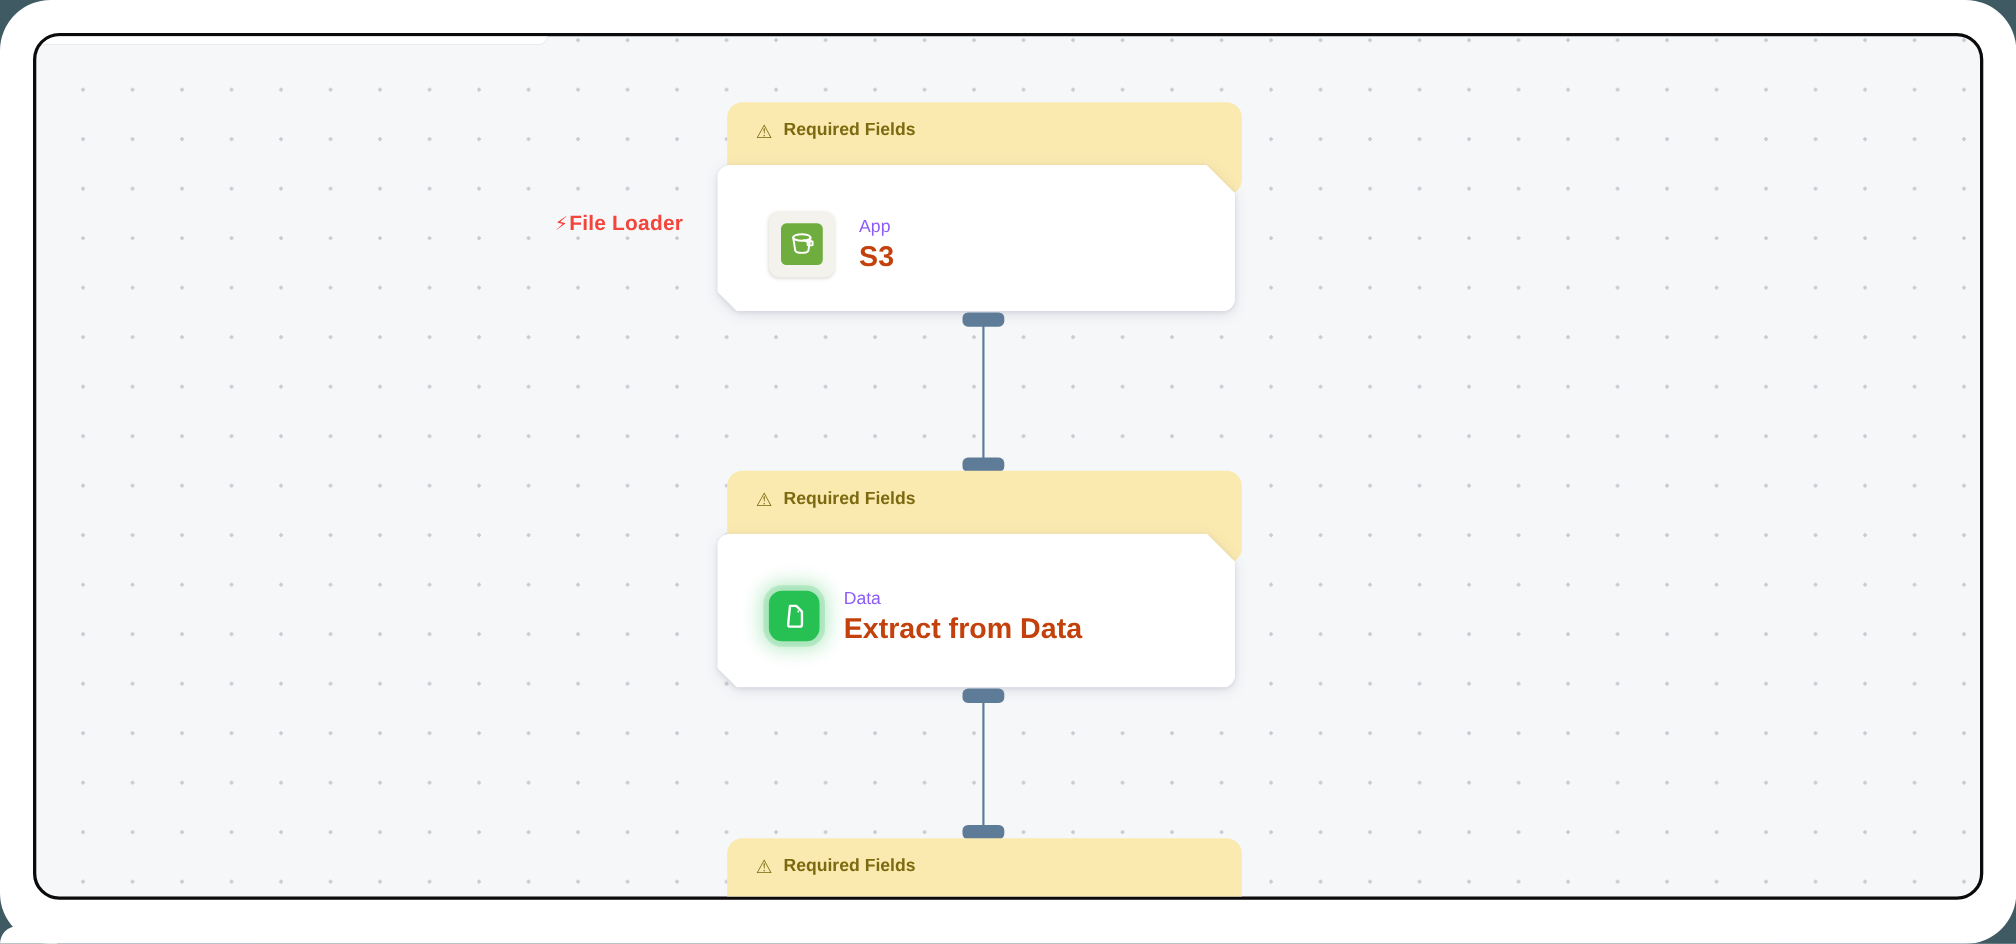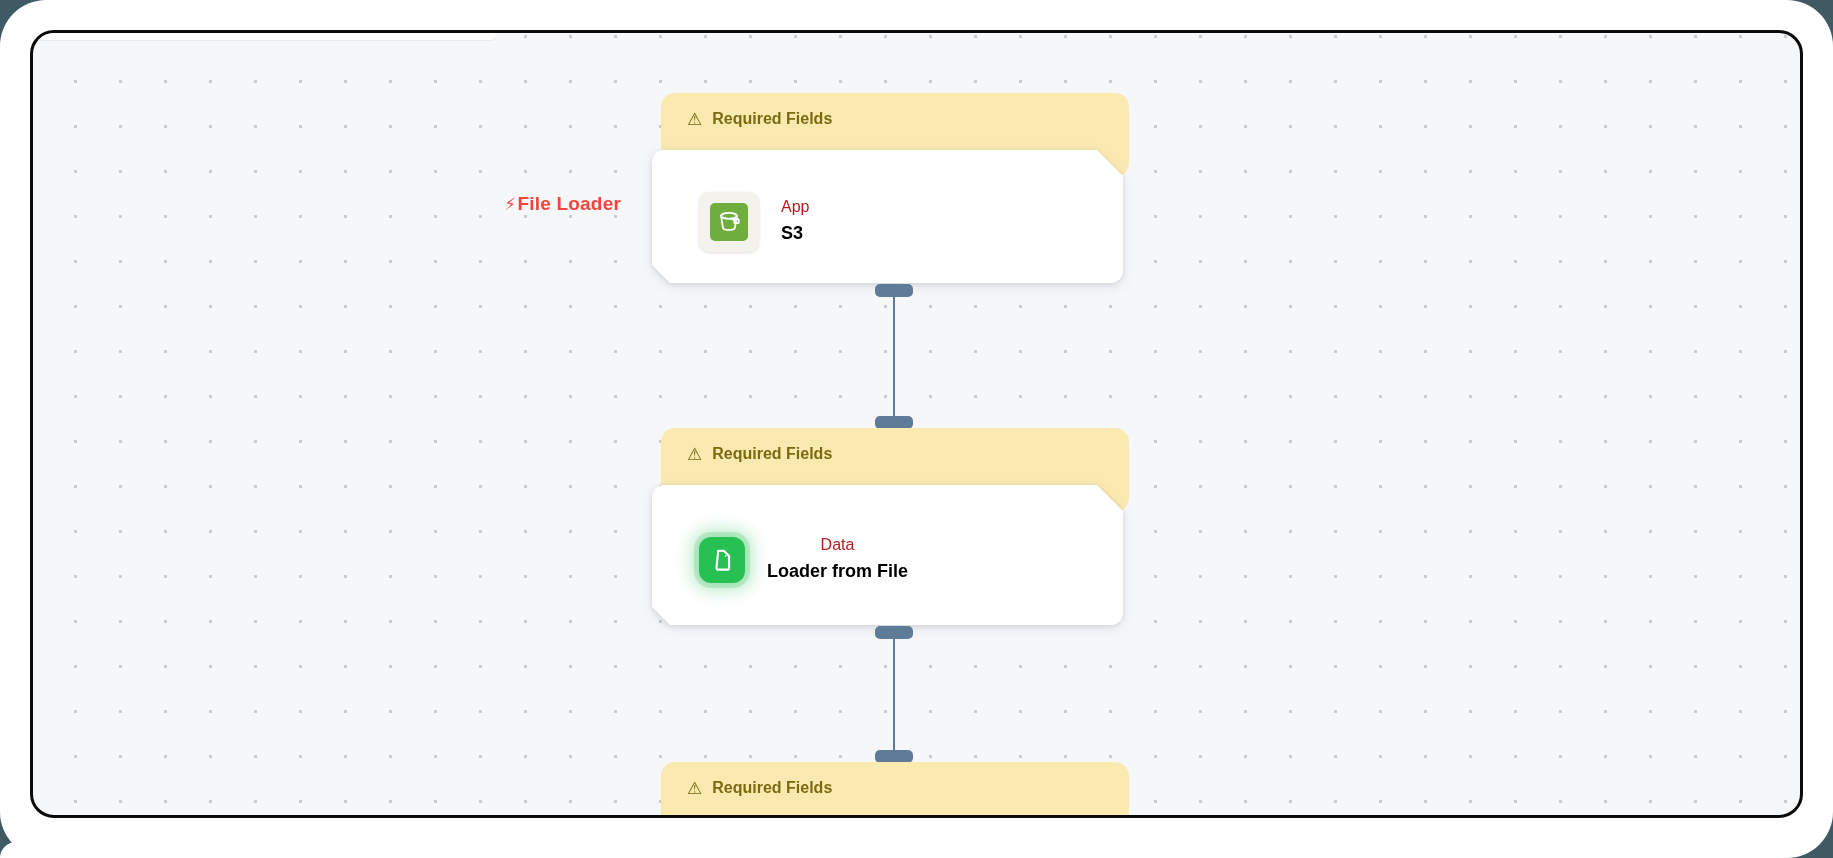--- a/index.html
+++ b/index.html
@@ -76,22 +76,22 @@
     filter: drop-shadow(0 3px 6px rgba(24,39,75,.12)) drop-shadow(0 1px 2px rgba(24,39,75,.08)); }
   .card {
     width: 471px;
     background: #ffffff;
     border-radius: 12px;
     clip-path: polygon(0 0, calc(100% - 26px) 0, 100% 26px, 100% 100%, 18px 100%, 0 calc(100% - 18px));
     display: flex; align-items: center; gap: 22px;
     padding: 10px 20px 0 47px;
   }
   .node-texts { display: flex; flex-direction: column; gap: 4px; }
-  .node-category { color: #b91c1c; font-size: 16px; line-height: 19px; }
-  .node-title { color: #000000; font-size: 18px; line-height: 27px; font-weight: 600; }
+  .node-category { color: #8b5cf6; font-size: 16px; line-height: 19px; }
+  .node-title { color: #c2410c; font-size: 26px; line-height: 27px; font-weight: 600; }
 
   
   .icon-tile {
     width: 60px; height: 60px; flex: 0 0 60px;
     background: #f4f2ec;
     border-radius: 10px;
     box-shadow: 0 1px 3px rgba(90,80,50,.18);
     display: flex; align-items: center; justify-content: center;
   }
   .icon-green-sq {
@@ -160,30 +160,30 @@
     </div>
     <div class="port" style="top:251px;"></div>
     <div class="port" style="top:383px;"></div>
 
     <div class="node" style="top:395px;">
       <div class="warn-banner">
         <span class="warn-glyph">⚠</span>
         <span>Required Fields</span>
       </div>
       <div class="card-shadow" style="top:57px;">
-        <div class="card" style="height:140px;text-align:center;">
+        <div class="card" style="height:140px;">
           <div class="icon-glow">
             <svg width="26" height="26" viewBox="0 0 24 24" fill="none" stroke="#ffffff" stroke-width="2" stroke-linecap="round" stroke-linejoin="round">
               <path d="M8.5 3.5 h5.2 l4.8 4.8 v11 a1.6 1.6 0 0 1 -1.6 1.6 h-8.4 a1.6 1.6 0 0 1 -1.6 -1.6 z"></path>
               <circle cx="15.4" cy="8.2" r="0.8" fill="#ffffff" stroke="none"></circle>
             </svg>
           </div>
           <div class="node-texts">
             <div class="node-category">Data</div>
-            <div class="node-title">Loader from File</div>
+            <div class="node-title">Extract from Data</div>
           </div>
         </div>
       </div>
     </div>
     <div class="port" style="top:593px;"></div>
     <div class="port" style="top:717px;"></div>
 
     <div class="node" style="top:729px;">
       <div class="warn-banner" style="height:110px;">
         <span class="warn-glyph">⚠</span>

